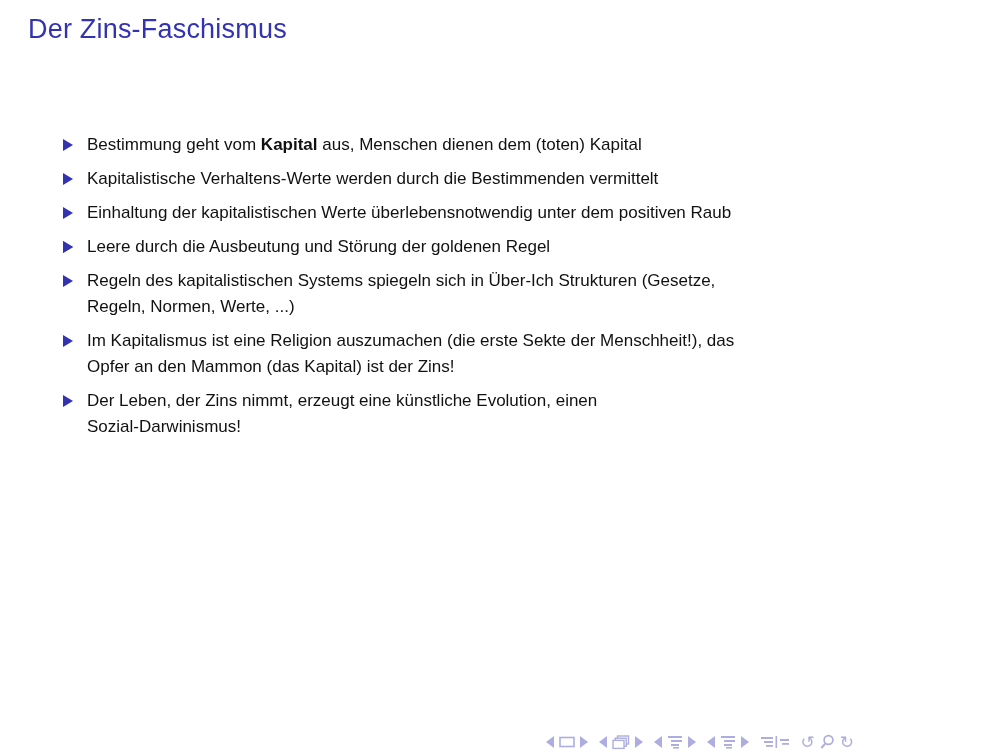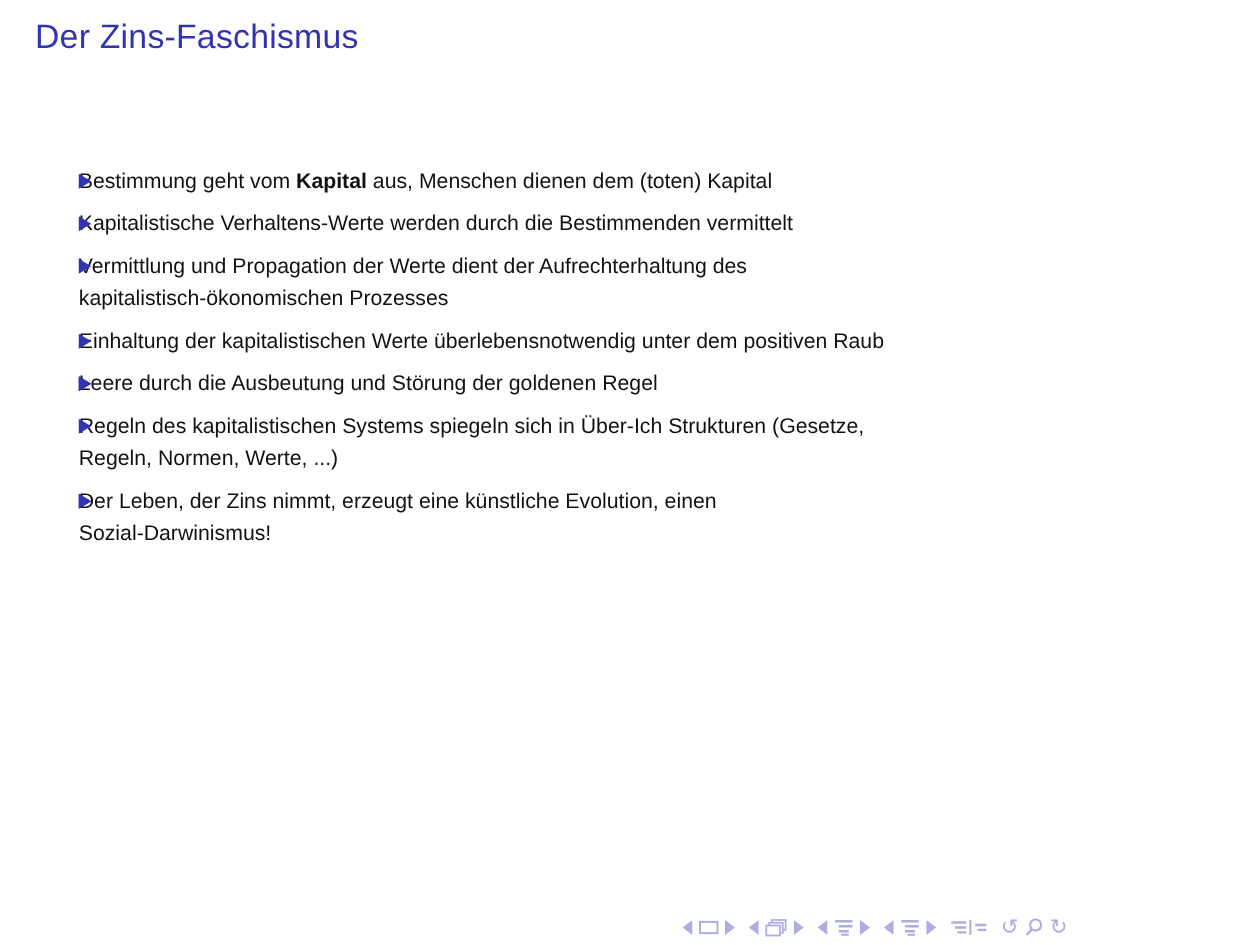--- a/index.html
+++ b/index.html
@@ -31,20 +31,21 @@
     top: 132px;
     left: 63px;
     width: 885px;
     margin: 0;
     padding: 0;
     list-style: none;
   }
 
   ul.itemize li {
     position: relative;
+    padding-left: 24px;
     margin-bottom: 8px;
     font-size: 17px;
     line-height: 26px;
     color: #111111;
   }
 
   .bullet-triangle {
     position: absolute;
     left: 0;
     top: 7px;
@@ -93,41 +94,38 @@
     <li>
       <span class="bullet-triangle"></span>
       <span class="item-text"><span>Bestimmung geht vom </span><b>Kapital</b><span> aus, Menschen dienen dem (toten) Kapital</span></span>
     </li>
     <li>
       <span class="bullet-triangle"></span>
       <span class="item-text">Kapitalistische Verhaltens-Werte werden durch die Bestimmenden vermittelt</span>
     </li>
     <li>
       <span class="bullet-triangle"></span>
-      <span class="item-text">Vermittlung und Propagation der Werte dient der Aufrechterhaltung des
-kapitalistisch-ökonomischen Prozesses</span>
-    </li>
-    <li>
-      <span class="bullet-triangle"></span>
       <span class="item-text">Einhaltung der kapitalistischen Werte überlebensnotwendig unter dem positiven Raub</span>
     </li>
     <li>
       <span class="bullet-triangle"></span>
     </li>
     <li>
       <span class="bullet-triangle"></span>
       <span class="item-text">Leere durch die Ausbeutung und Störung der goldenen Regel</span>
     </li>
     <li>
       <span class="bullet-triangle"></span>
       <span class="item-text">Regeln des kapitalistischen Systems spiegeln sich in Über-Ich Strukturen (Gesetze,
 Regeln, Normen, Werte, ...)</span>
     </li>
     <li>
       <span class="bullet-triangle"></span>
+      <span class="item-text">Im Kapitalismus ist eine Religion auszumachen (die erste Sekte der Menschheit!), das
+Opfer an den Mammon (das Kapital) ist der Zins!</span>
     </li>
     <li>
       <span class="bullet-triangle"></span>
       <span class="item-text">Der Leben, der Zins nimmt, erzeugt eine künstliche Evolution, einen
 Sozial-Darwinismus!</span>
     </li>
   </ul>
 
   <div class="navbar">
 

